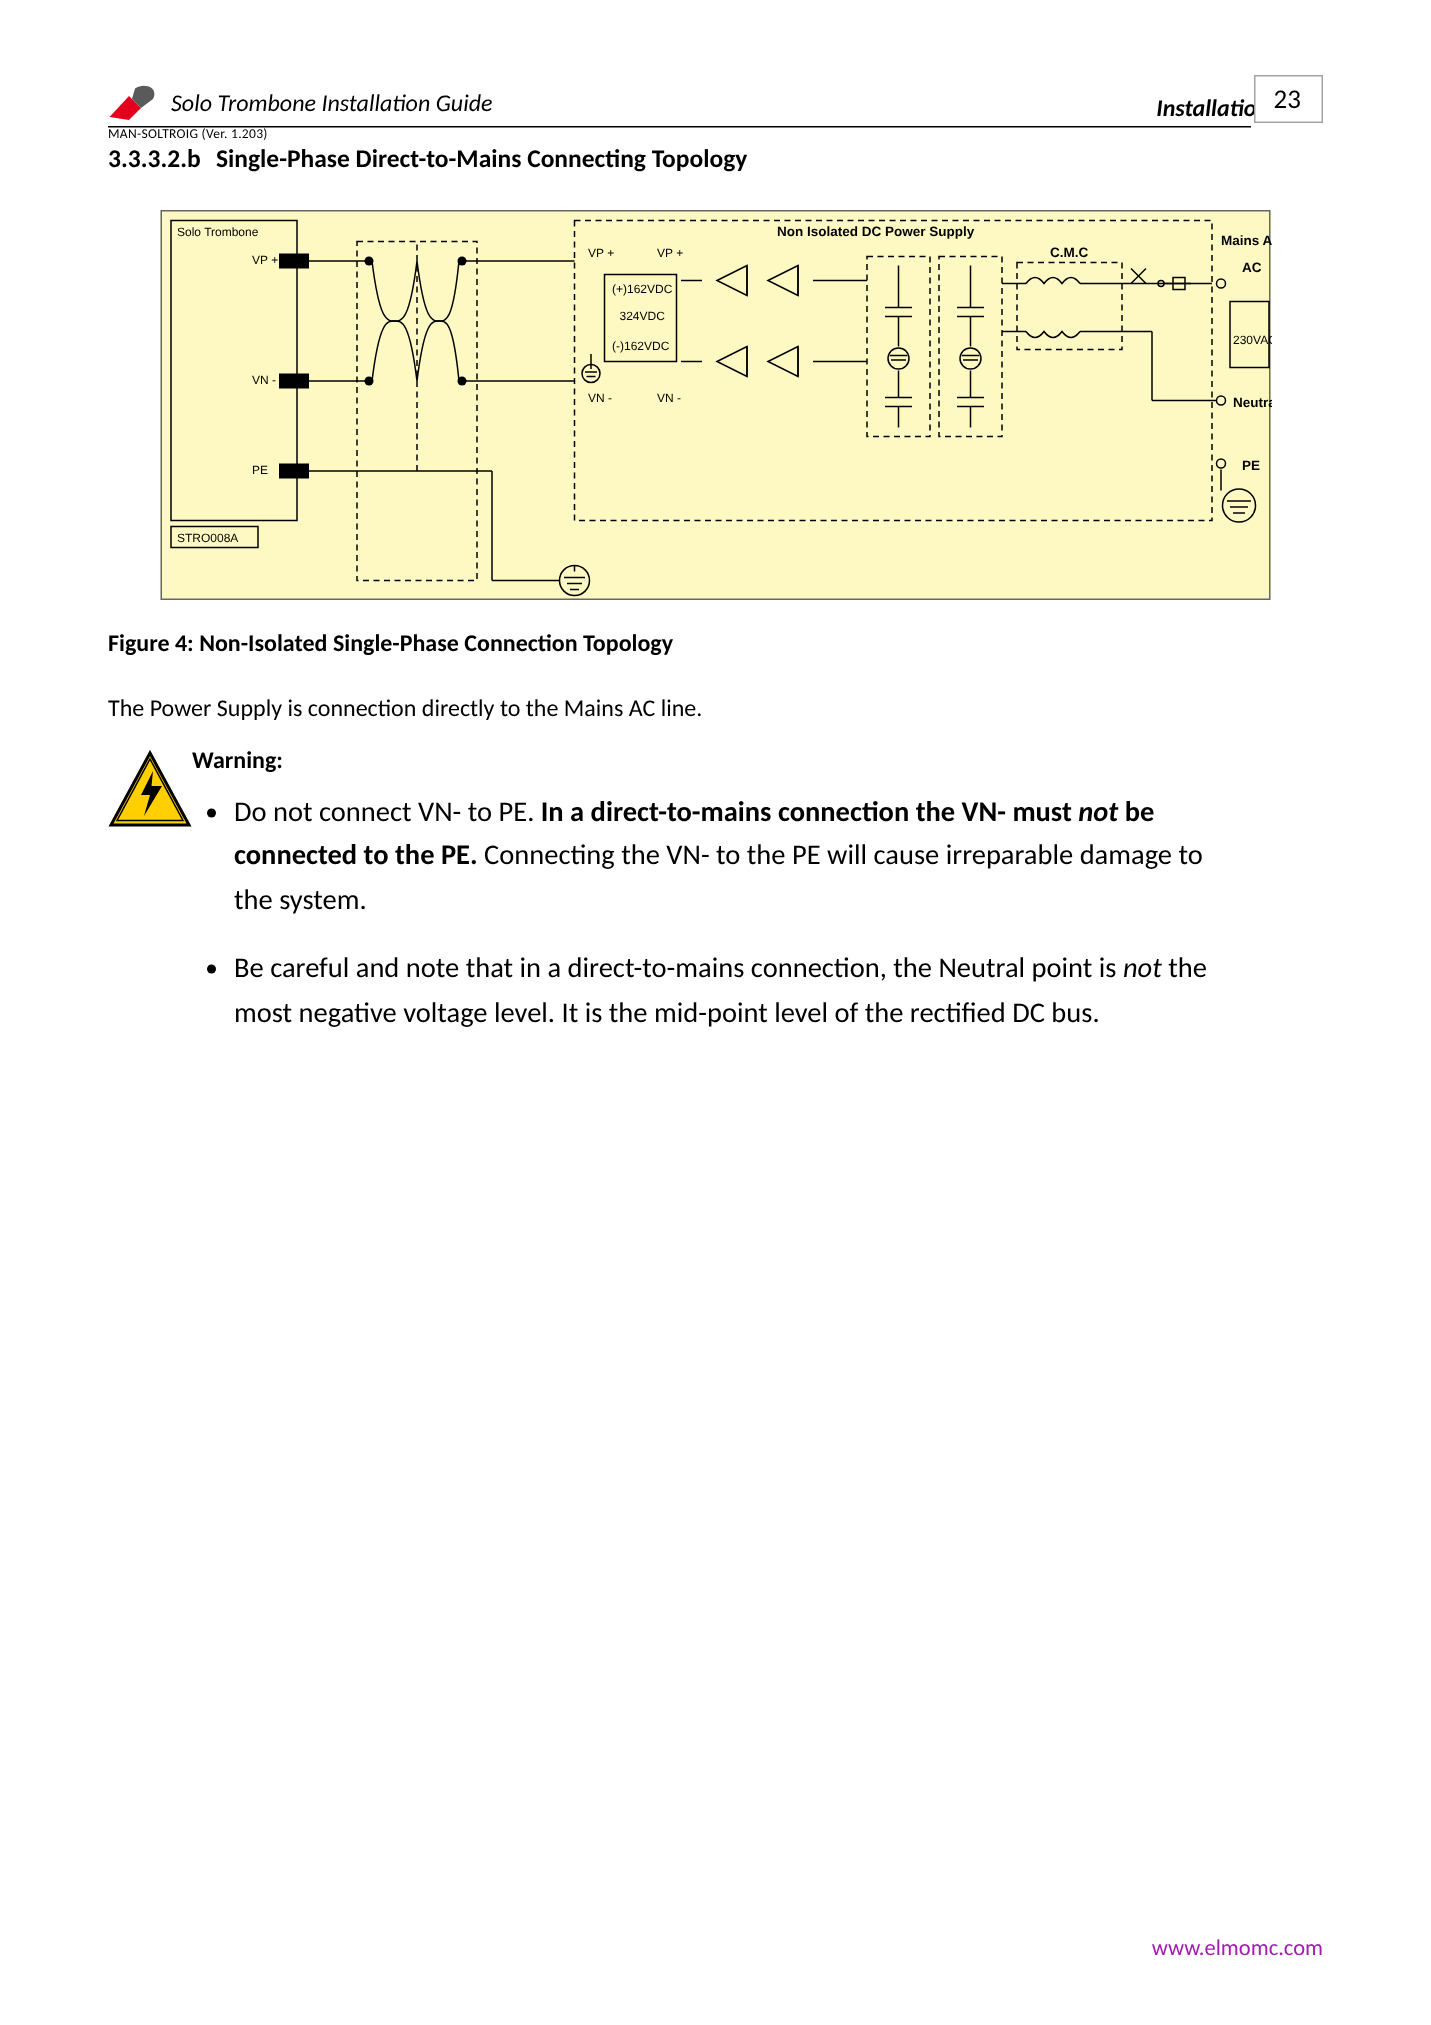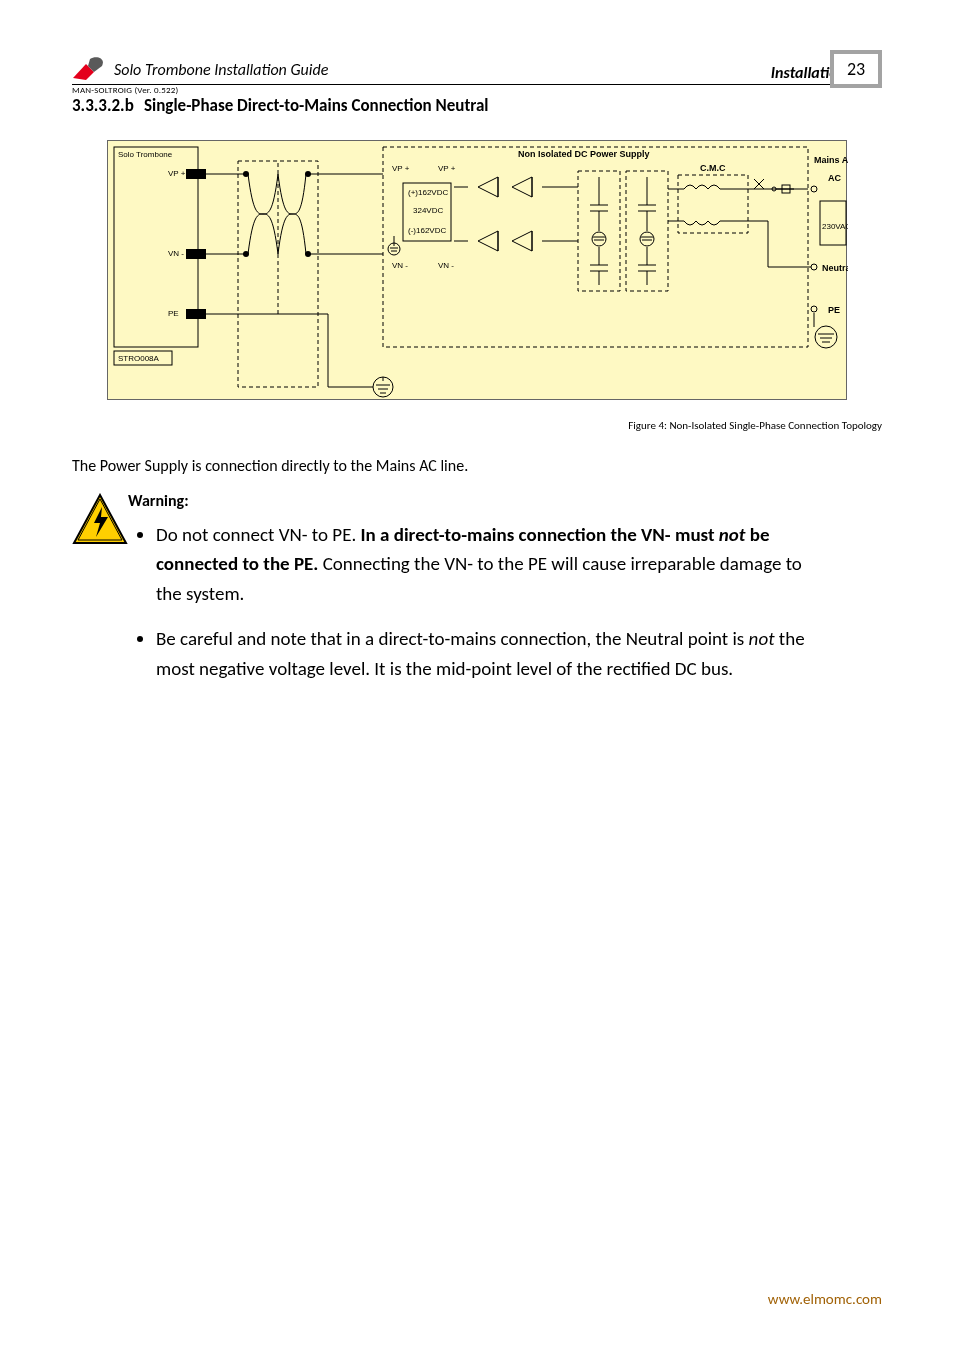--- a/index.html
+++ b/index.html
@@ -44,29 +44,28 @@
     display: inline-block;
   }
   .header-section {
     font-style: italic;
     font-weight: bold;
     font-size: 16px;
     margin-right: 36px;
     margin-bottom: 0;
   }
   .pagebox {
-    border: 4px solid #a3a3a3;
+    border: 1px solid #a3a3a3;
     padding: 4px 12px;
     font-size: 18px;
     position: absolute;
     right: 0;
     top: -6px;
     background: #fff;
     min-width: 20px;
-    text-align: center;
   }
   .header-rule {
     border: none;
     border-top: 1px solid #000;
     margin: 2px 0 0 0;
     width: calc(100% - 48px);
   }
   .version {
     font-size: 9px;
     margin-top: -1px;
@@ -84,24 +83,24 @@
   .figure-block {
     text-align: center;
   }
   .figure-img-wrap {
     border: 1px solid #666;
     display: inline-block;
     background: #fef9c3;
     box-sizing: border-box;
   }
   .figure-caption {
-    font-weight: normal;
-    font-size: 11px;
+    font-weight: bold;
+    font-size: 16px;
     margin-top: 14px;
-    text-align: right;
+    text-align: left;
   }
   .body-p {
     font-size: 16px;
     margin: 24px 0 16px 0;
   }
   .warning-block {
     display: flex;
     gap: 0;
     align-items: flex-start;
   }
@@ -128,21 +127,21 @@
     margin-bottom: 16px;
     padding-right: 72px;
   }
   .bold { font-weight: bold; }
   .ital { font-style: italic; }
   .footer {
     position: absolute;
     bottom: 42px;
     right: 72px;
     font-size: 15px;
-    color: #a16207;
+    color: #a21caf;
   }
   
   .dg-label { font-family: Arial, sans-serif; font-size: 8px; }
   .dg-label-big { font-family: Arial, sans-serif; font-size: 9px; font-weight: bold; }
 </style>
 </head>
 <body>
 
 <div class="page">
 
@@ -153,25 +152,25 @@
           <path d="M1 22 L14 8 L22 16 L14 24 Z" fill="#e4001c"></path>
           <path d="M18 3 C24 -1 34 2 30 10 L22 16 L16 10 Z" fill="#5a5a5a"></path>
         </svg>
       </span>
       <span class="header-title">Solo Trombone Installation Guide</span>
     </div>
     <span class="header-section">Installation</span>
     <span class="pagebox">23</span>
   </div>
   <hr class="header-rule">
-  <div class="version">MAN-SOLTROIG (Ver. 0.522)</div>
+  <div class="version">MAN-SOLTROIG (Ver. 1.203)</div>
 
   <div class="section-heading">
     <span class="section-num">3.3.3.2.b</span>
-    <span>Single-Phase Direct-to-Mains Connection Neutral</span>
+    <span>Single-Phase Direct-to-Mains Connecting Topology</span>
   </div>
 
   <div class="figure-block">
     <span class="figure-img-wrap" style="width:740px;height:260px;">
       <svg viewBox="0 0 740 260" width="740" height="260">
 
         <rect x="6" y="6" width="84" height="200" fill="none" stroke="#000"></rect>
         <text x="10" y="16" class="dg-label">Solo Trombone</text>
         <text x="60" y="35" class="dg-label">VP +</text>
         <rect x="78" y="28" width="20" height="10" fill="#000"></rect>

